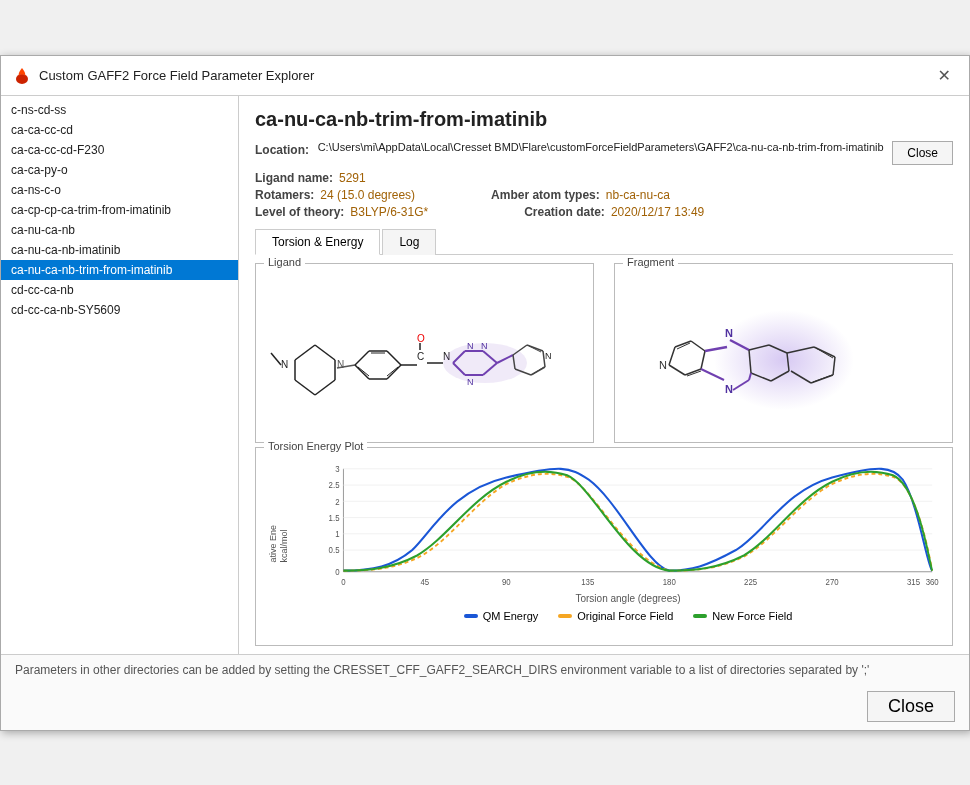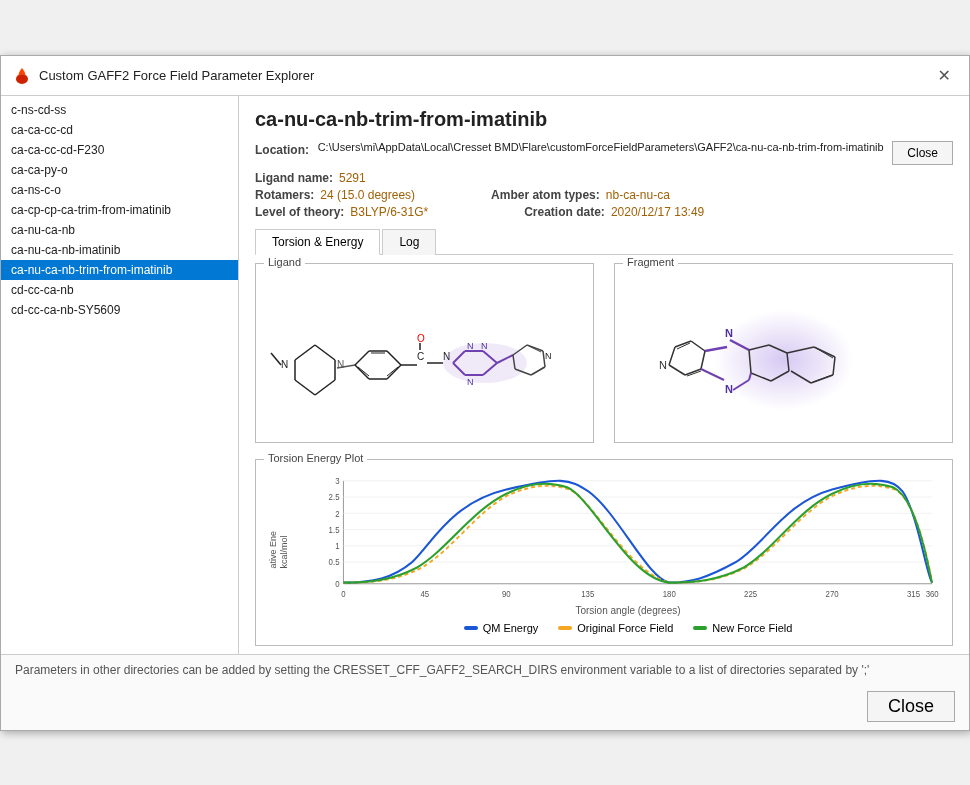--- a/index.html
+++ b/index.html
@@ -142,21 +142,21 @@
     }
     .tab.active {
       background: #fff;
       border-bottom: 1px solid #fff;
       z-index: 1;
     }
     .panels-row {
       display: flex;
       gap: 20px;
       flex: 0 0 180px;
-      margin-bottom: 16px;
+      margin-bottom: 4px;
     }
     .panel-box {
       border: 1px solid #bbb;
       position: relative;
       flex: 1;
       background: #fff;
     }
     .panel-legend {
       position: absolute;
       top: -8px;

